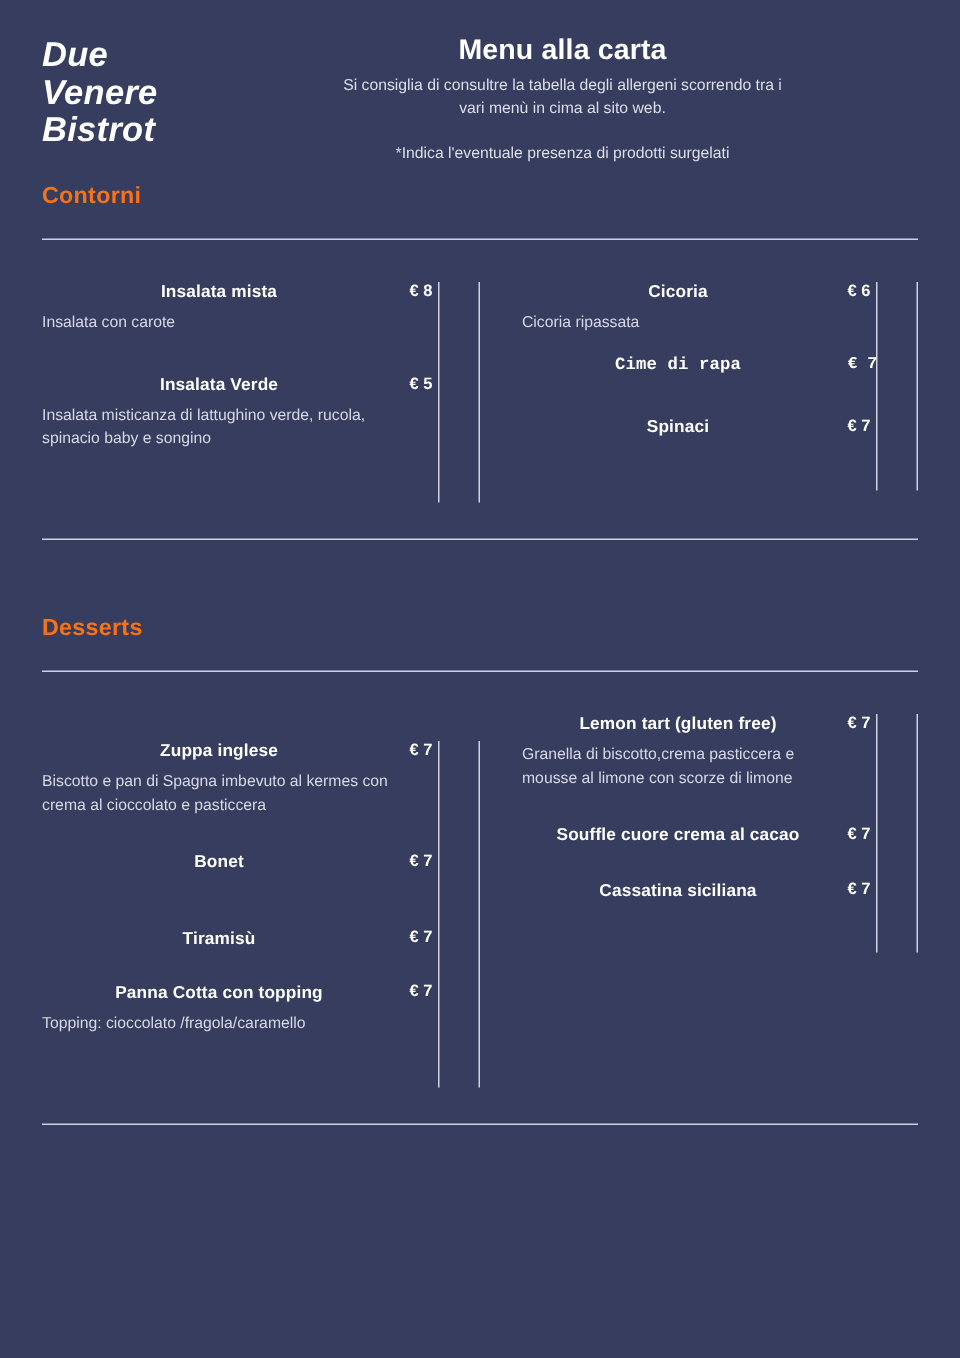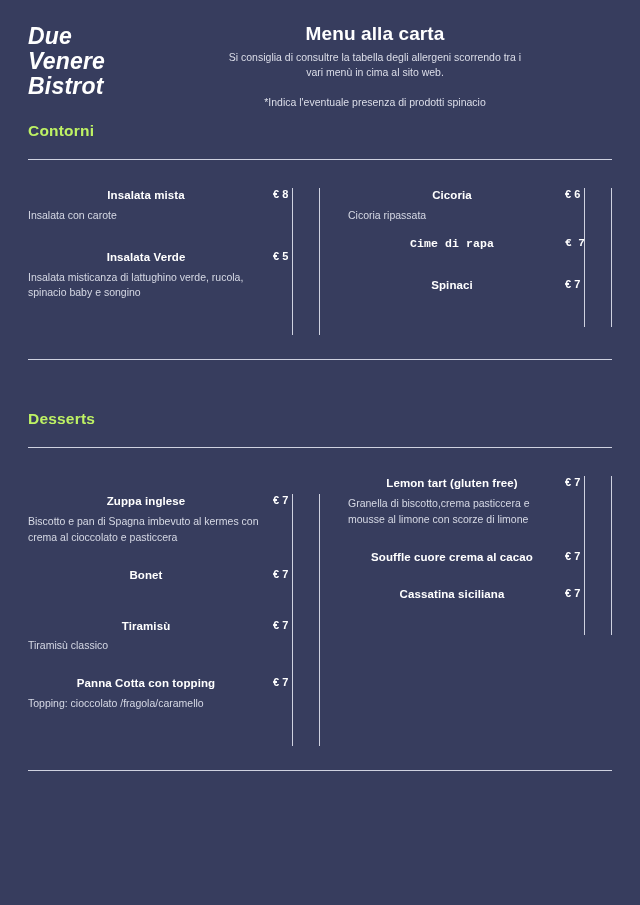--- a/index.html
+++ b/index.html
@@ -64,21 +64,21 @@
     margin-top: 16px;
   }
   .header-spacer { flex: 0 0 90px; }
 
   
   .section { padding: 0 28px; }
   .section-title {
     font-size: 15.5px;
     font-weight: 700;
     letter-spacing: 0.2px;
-    color: #bef264;
+    color: #f97316;
     margin: 0;
   }
   .rule {
     height: 1px;
     background: #cfd2e0;
     width: 100%;
   }
   .rule.top { margin-top: 19px; }
   .rule.bottom { margin-top: 0; }
 
@@ -156,21 +156,21 @@
 
 <div class="header">
   <div class="logo">
     <div>Due</div>
     <div>Venere</div>
     <div>Bistrot</div>
   </div>
   <div class="header-center">
     <div class="header-title">Menu alla carta</div>
     <div class="header-sub">Si consiglia di consultre la tabella degli allergeni scorrendo tra i vari menù in cima al sito web.</div>
-    <div class="header-note">*Indica l'eventuale presenza di prodotti spinacio</div>
+    <div class="header-note">*Indica l'eventuale presenza di prodotti surgelati</div>
   </div>
   <div class="header-spacer"></div>
 </div>
 
 <div id="sections-root">
     <div class="section" style="margin-top: 18px;">
       <h2 class="section-title">Contorni</h2>
       <div class="rule top"></div>
       <div class="columns" style="margin-top: 28px;">
         <div class="col col-left">
@@ -236,21 +236,20 @@
               <div class="item-head">
                 <div class="item-name">Bonet</div>
               </div>
               <div class="item-price">€ 7</div>
             </div>
             <div class="item" style="margin-top: 36px;">
               <div class="item-head">
                 <div class="item-name">Tiramisù</div>
               </div>
               <div class="item-price">€ 7</div>
-              <div class="item-desc">Tiramisù classico</div>
             </div>
             <div class="item" style="margin-top: 22px;">
               <div class="item-head">
                 <div class="item-name">Panna Cotta con topping</div>
               </div>
               <div class="item-price">€ 7</div>
               <div class="item-desc">Topping: cioccolato /fragola/caramello</div>
             </div>
             <div style="height: 34px;"></div>
           </div>

